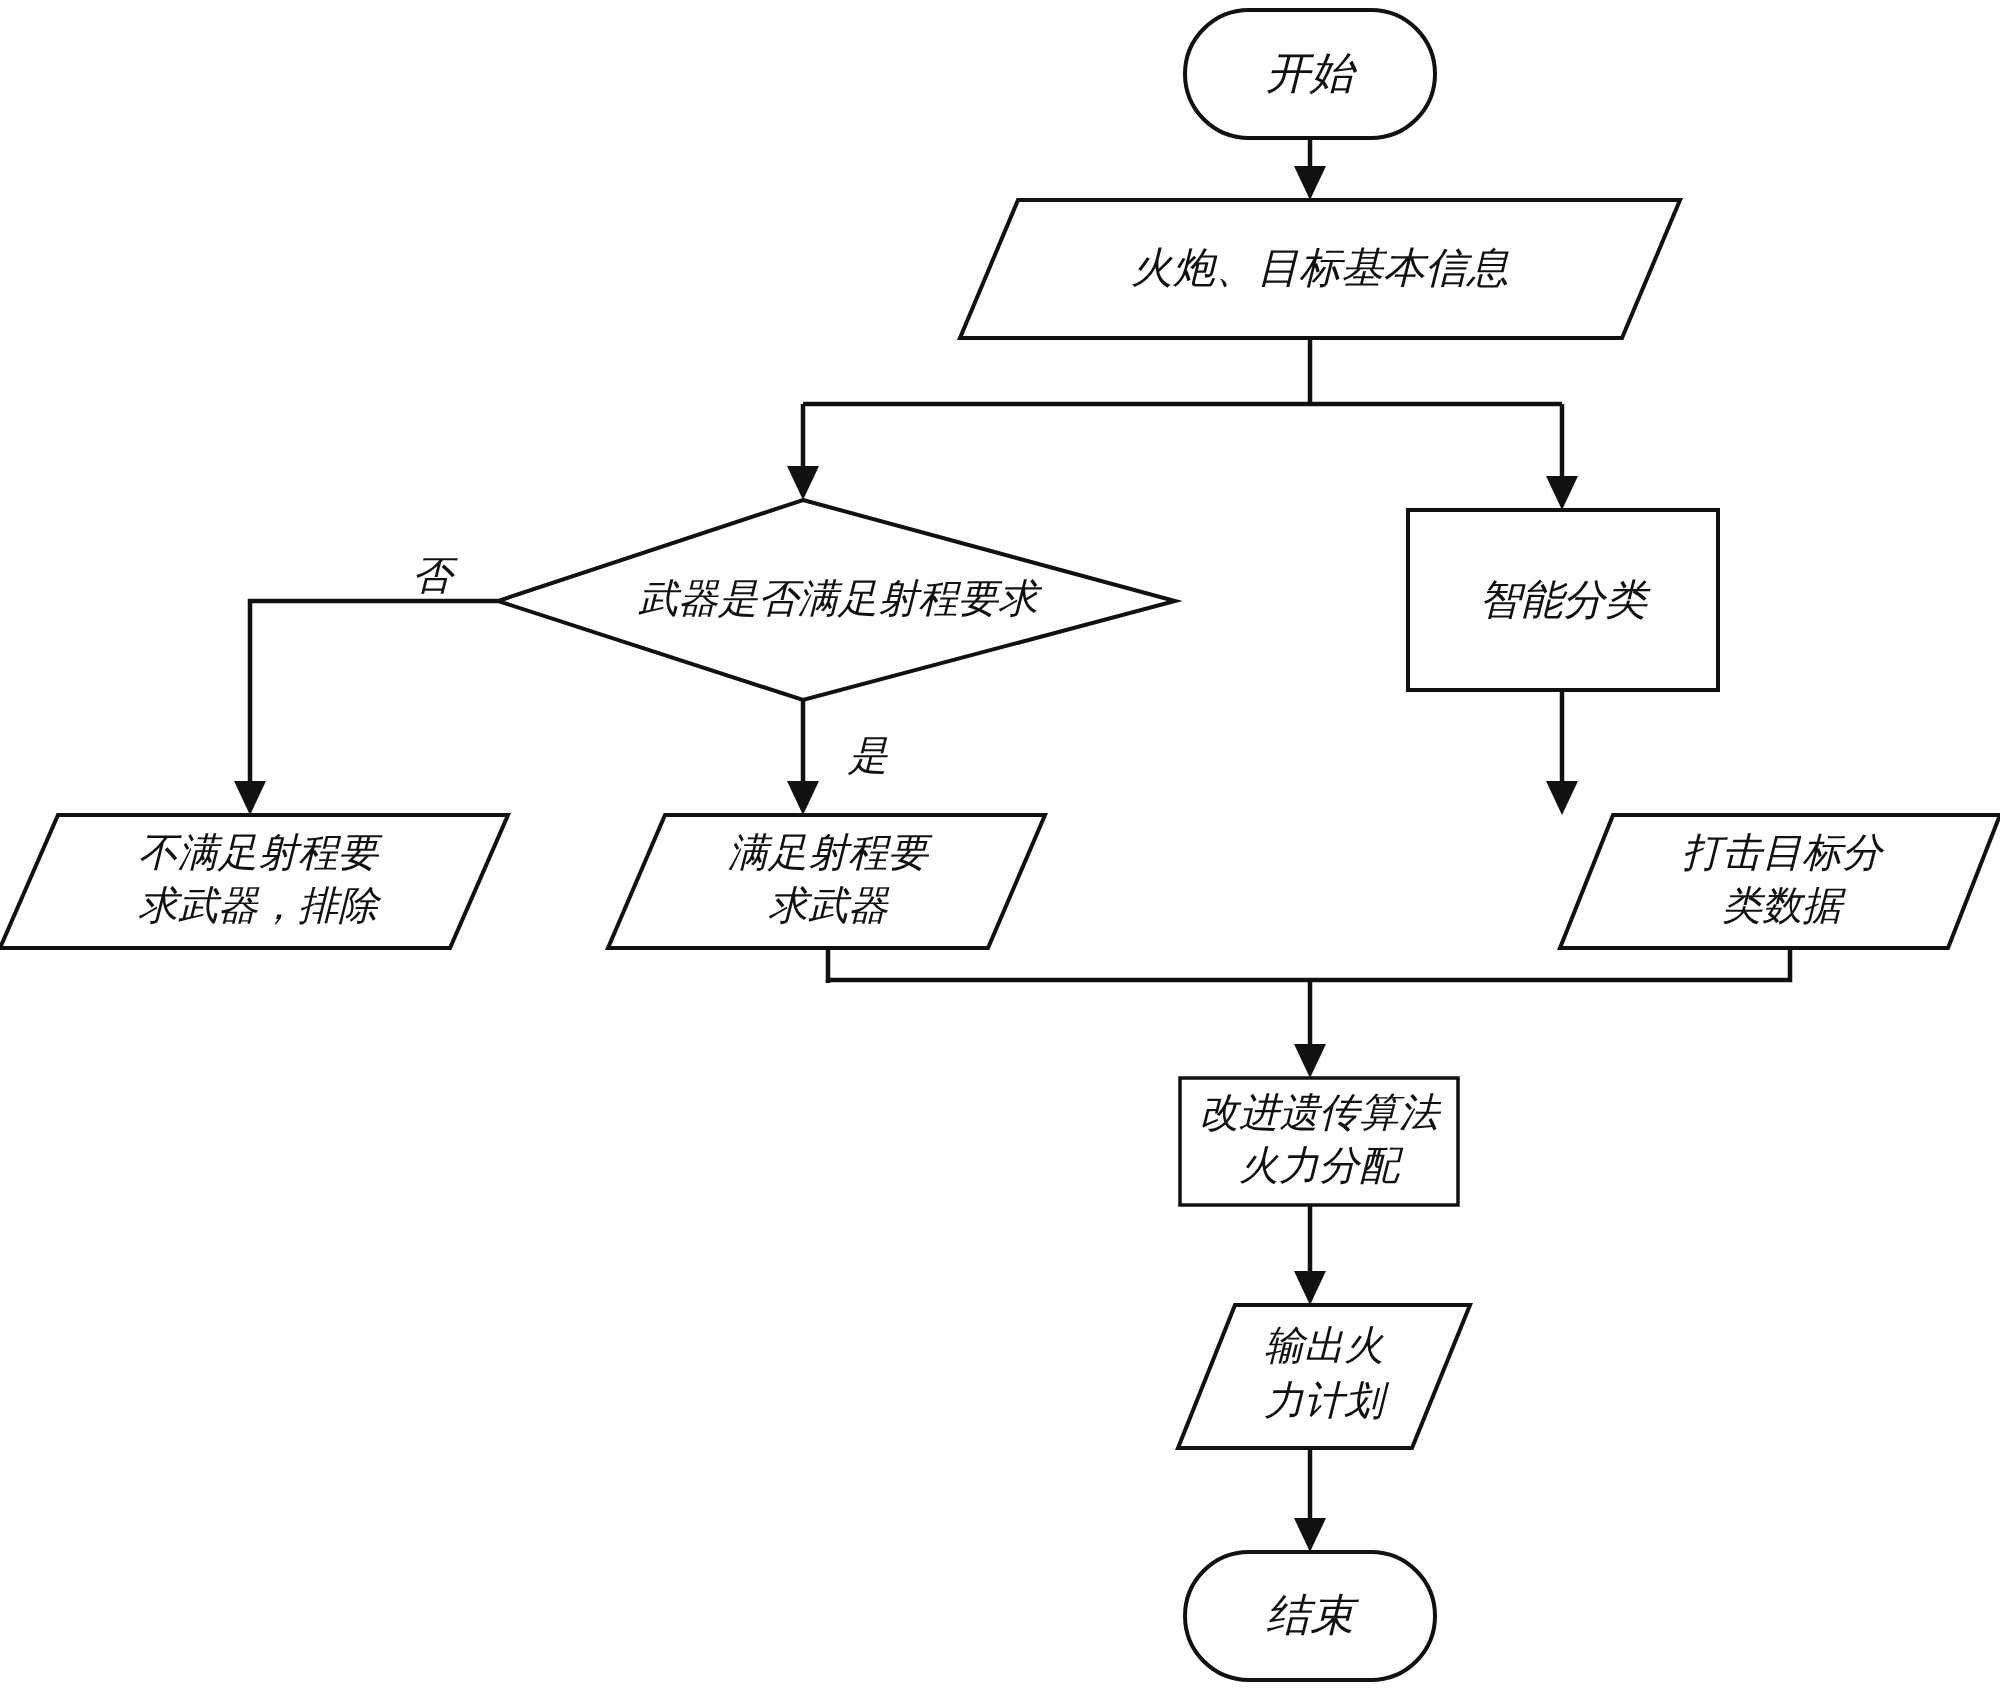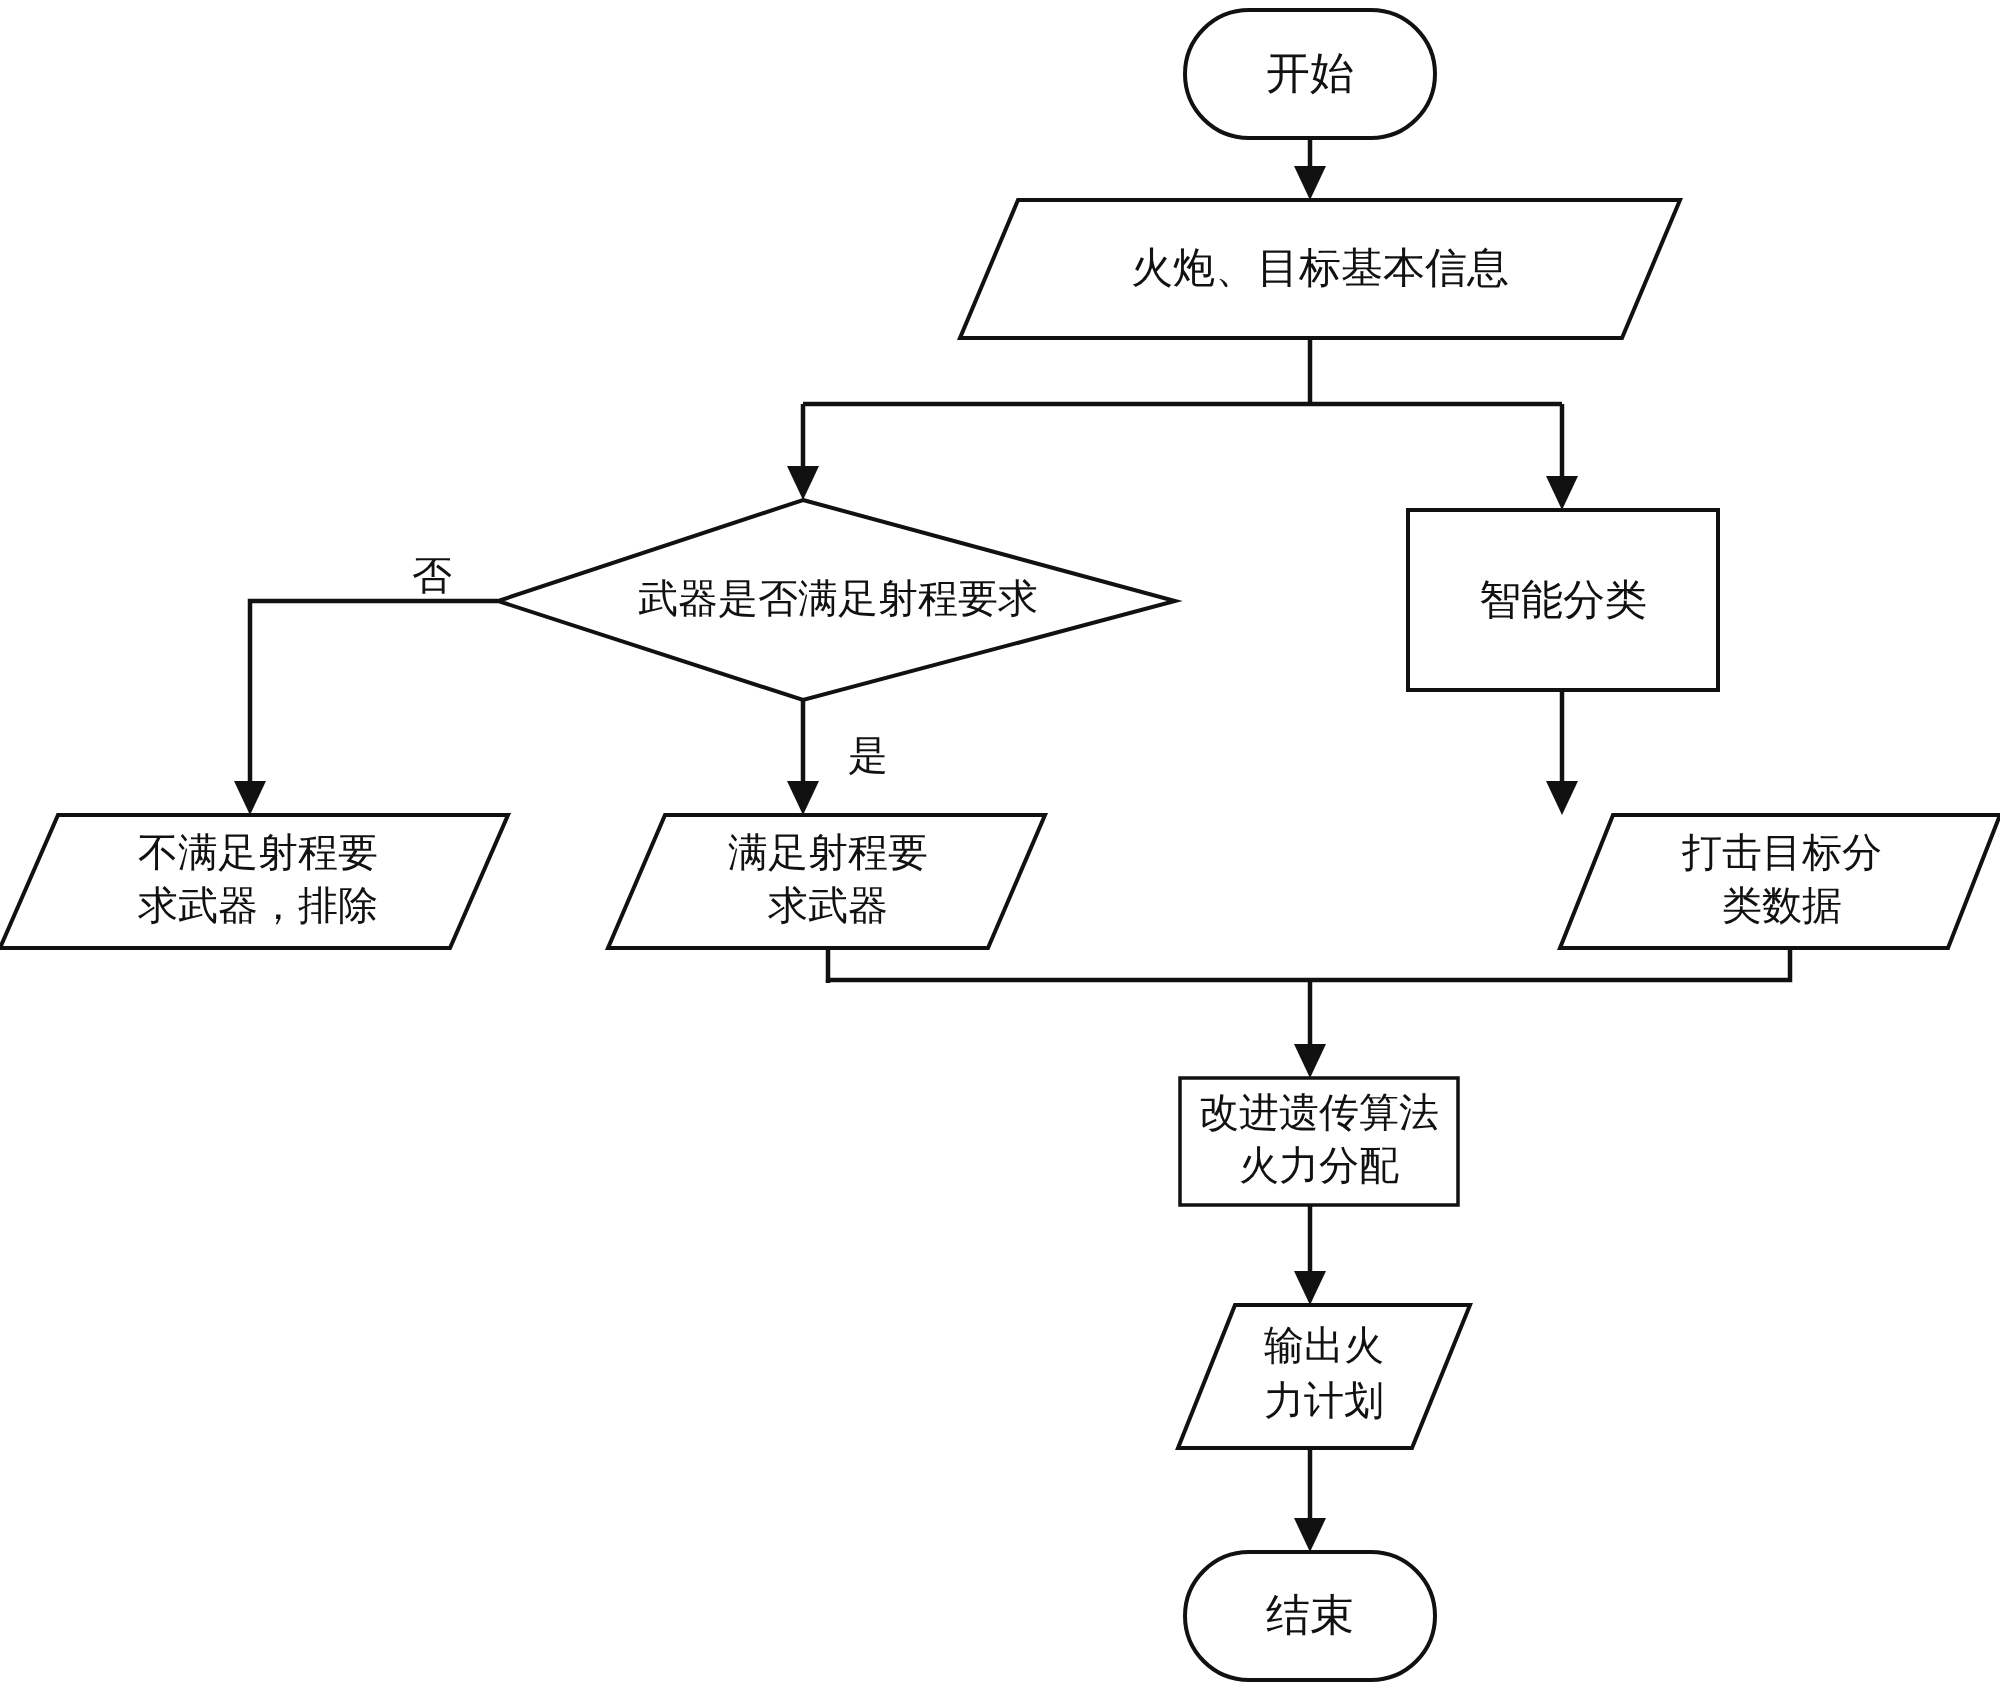--- a/index.html
+++ b/index.html
@@ -11,20 +11,21 @@
     width: 2000px;
     height: 1693px;
     font-family: "DejaVu Sans", "Liberation Sans", sans-serif;
     overflow: hidden;
   }
   #flowchart-root {
     position: relative;
     width: 2000px;
     height: 1693px;
     background: #ffffff;
+    font-style: italic;
   }
   svg.chart-svg {
     display: block;
     width: 2000px;
     height: 1693px;
   }
   .shape {
     fill: #ffffff;
     stroke: #111111;
     stroke-width: 4;

